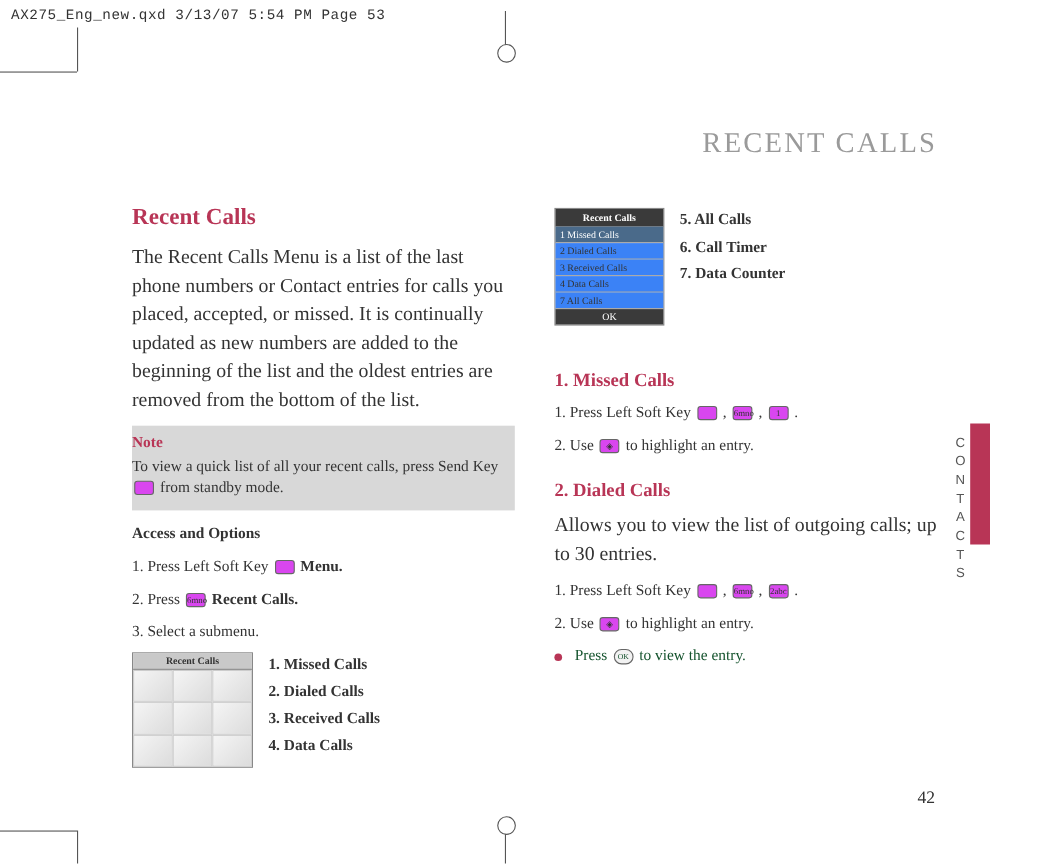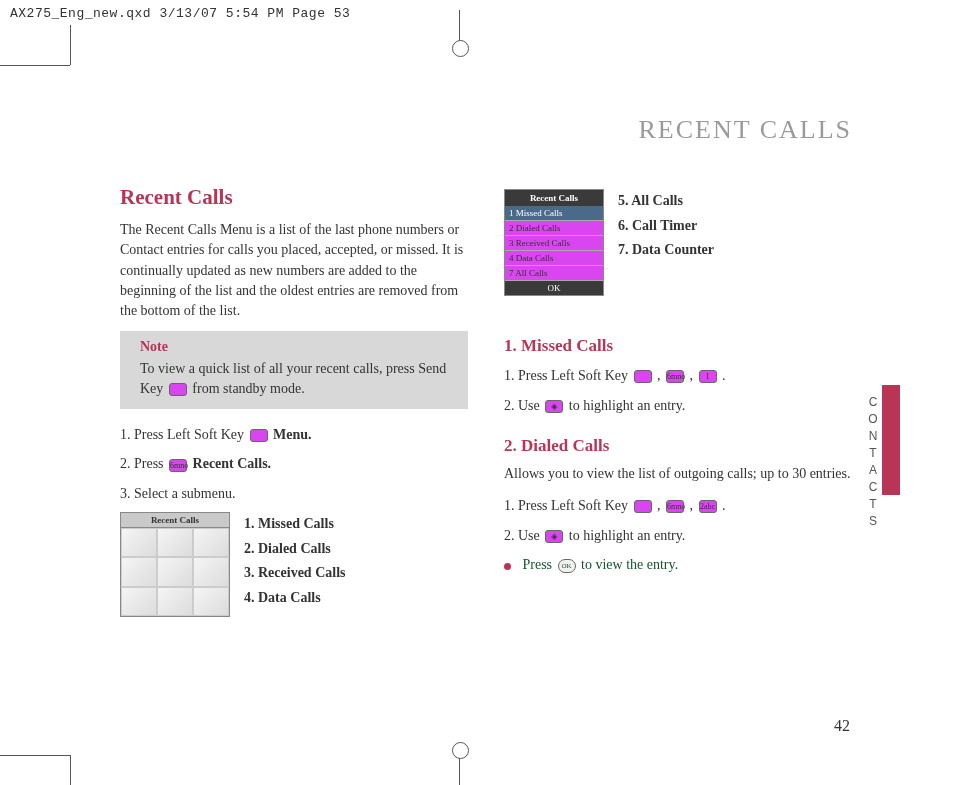--- a/index.html
+++ b/index.html
@@ -111,28 +111,28 @@
       margin-bottom: 10px;
     }
     .sub-heading {
       color: #b83556;
       font-size: 17px;
       font-weight: 600;
       margin-top: 18px;
       margin-bottom: 8px;
     }
     .body-text {
-      font-size: 14px;
+      font-size: 18px;
       line-height: 1.45;
       color: #333;
       margin-bottom: 10px;
     }
     .note-box {
       background: #d8d8d8;
-      padding: 8px 10px 10px 20px;
+      padding: 8px 10px 10px 0;
       margin-bottom: 14px;
     }
     .note-title {
       color: #b83556;
       font-weight: 600;
       font-size: 14px;
       margin-bottom: 4px;
     }
     .note-text {
       font-size: 14px;
@@ -214,21 +214,21 @@
       color: #fff;
       font-size: 9px;
       font-weight: bold;
       text-align: center;
       padding: 3px 0;
     }
     .phone-list-body > div {
       font-size: 9px;
       padding: 2px 4px;
       border-bottom: 1px solid #aaa;
-      background: #d946ef;
+      background: #3b82f6;
     }
     .phone-list-body > div:first-child {
       background: #4a6a8a;
       color: #fff;
     }
     .phone-list-footer {
       background: #3a3a3a;
       color: #fff;
       font-size: 9px;
       text-align: center;
@@ -337,20 +337,21 @@
 
       <div class="note-box">
         <div class="note-title">Note</div>
         <div class="note-text">
           <span>To view a quick list of all your recent calls, press Send Key </span>
           <span class="key-icon"></span>
           <span> from standby mode.</span>
         </div>
       </div>
 
+      <p class="bold-line">Access and Options</p>
 
       <p class="step">
         <span>1. Press Left Soft Key </span>
         <span class="key-icon"></span>
         <b> Menu.</b>
       </p>
       <p class="step">
         <span>2. Press </span>
         <span class="key-icon">6mno</span>
         <b> Recent Calls.</b>

